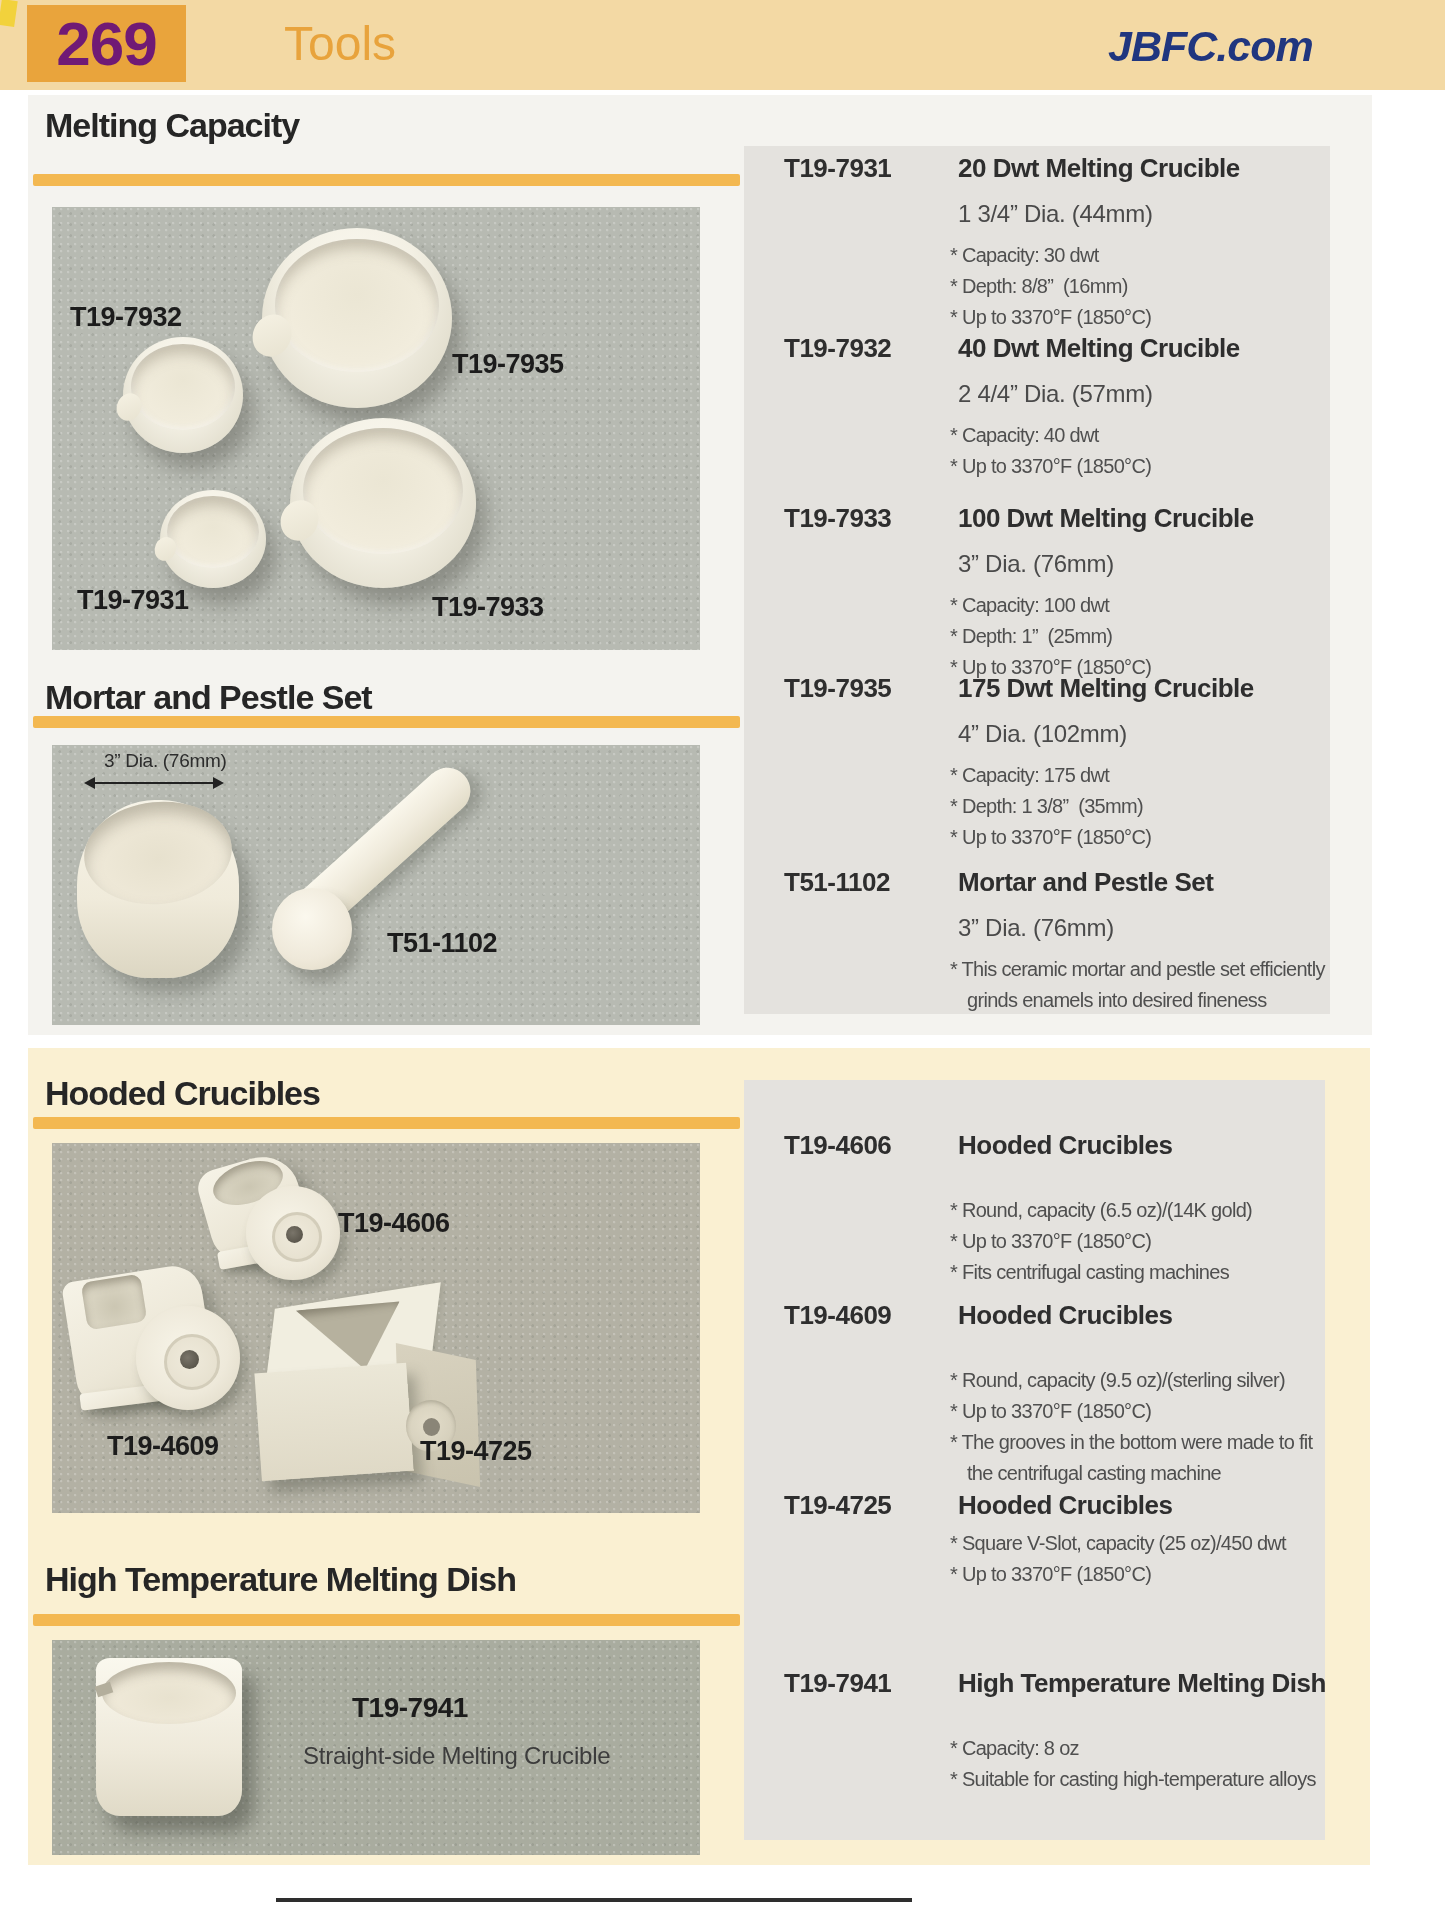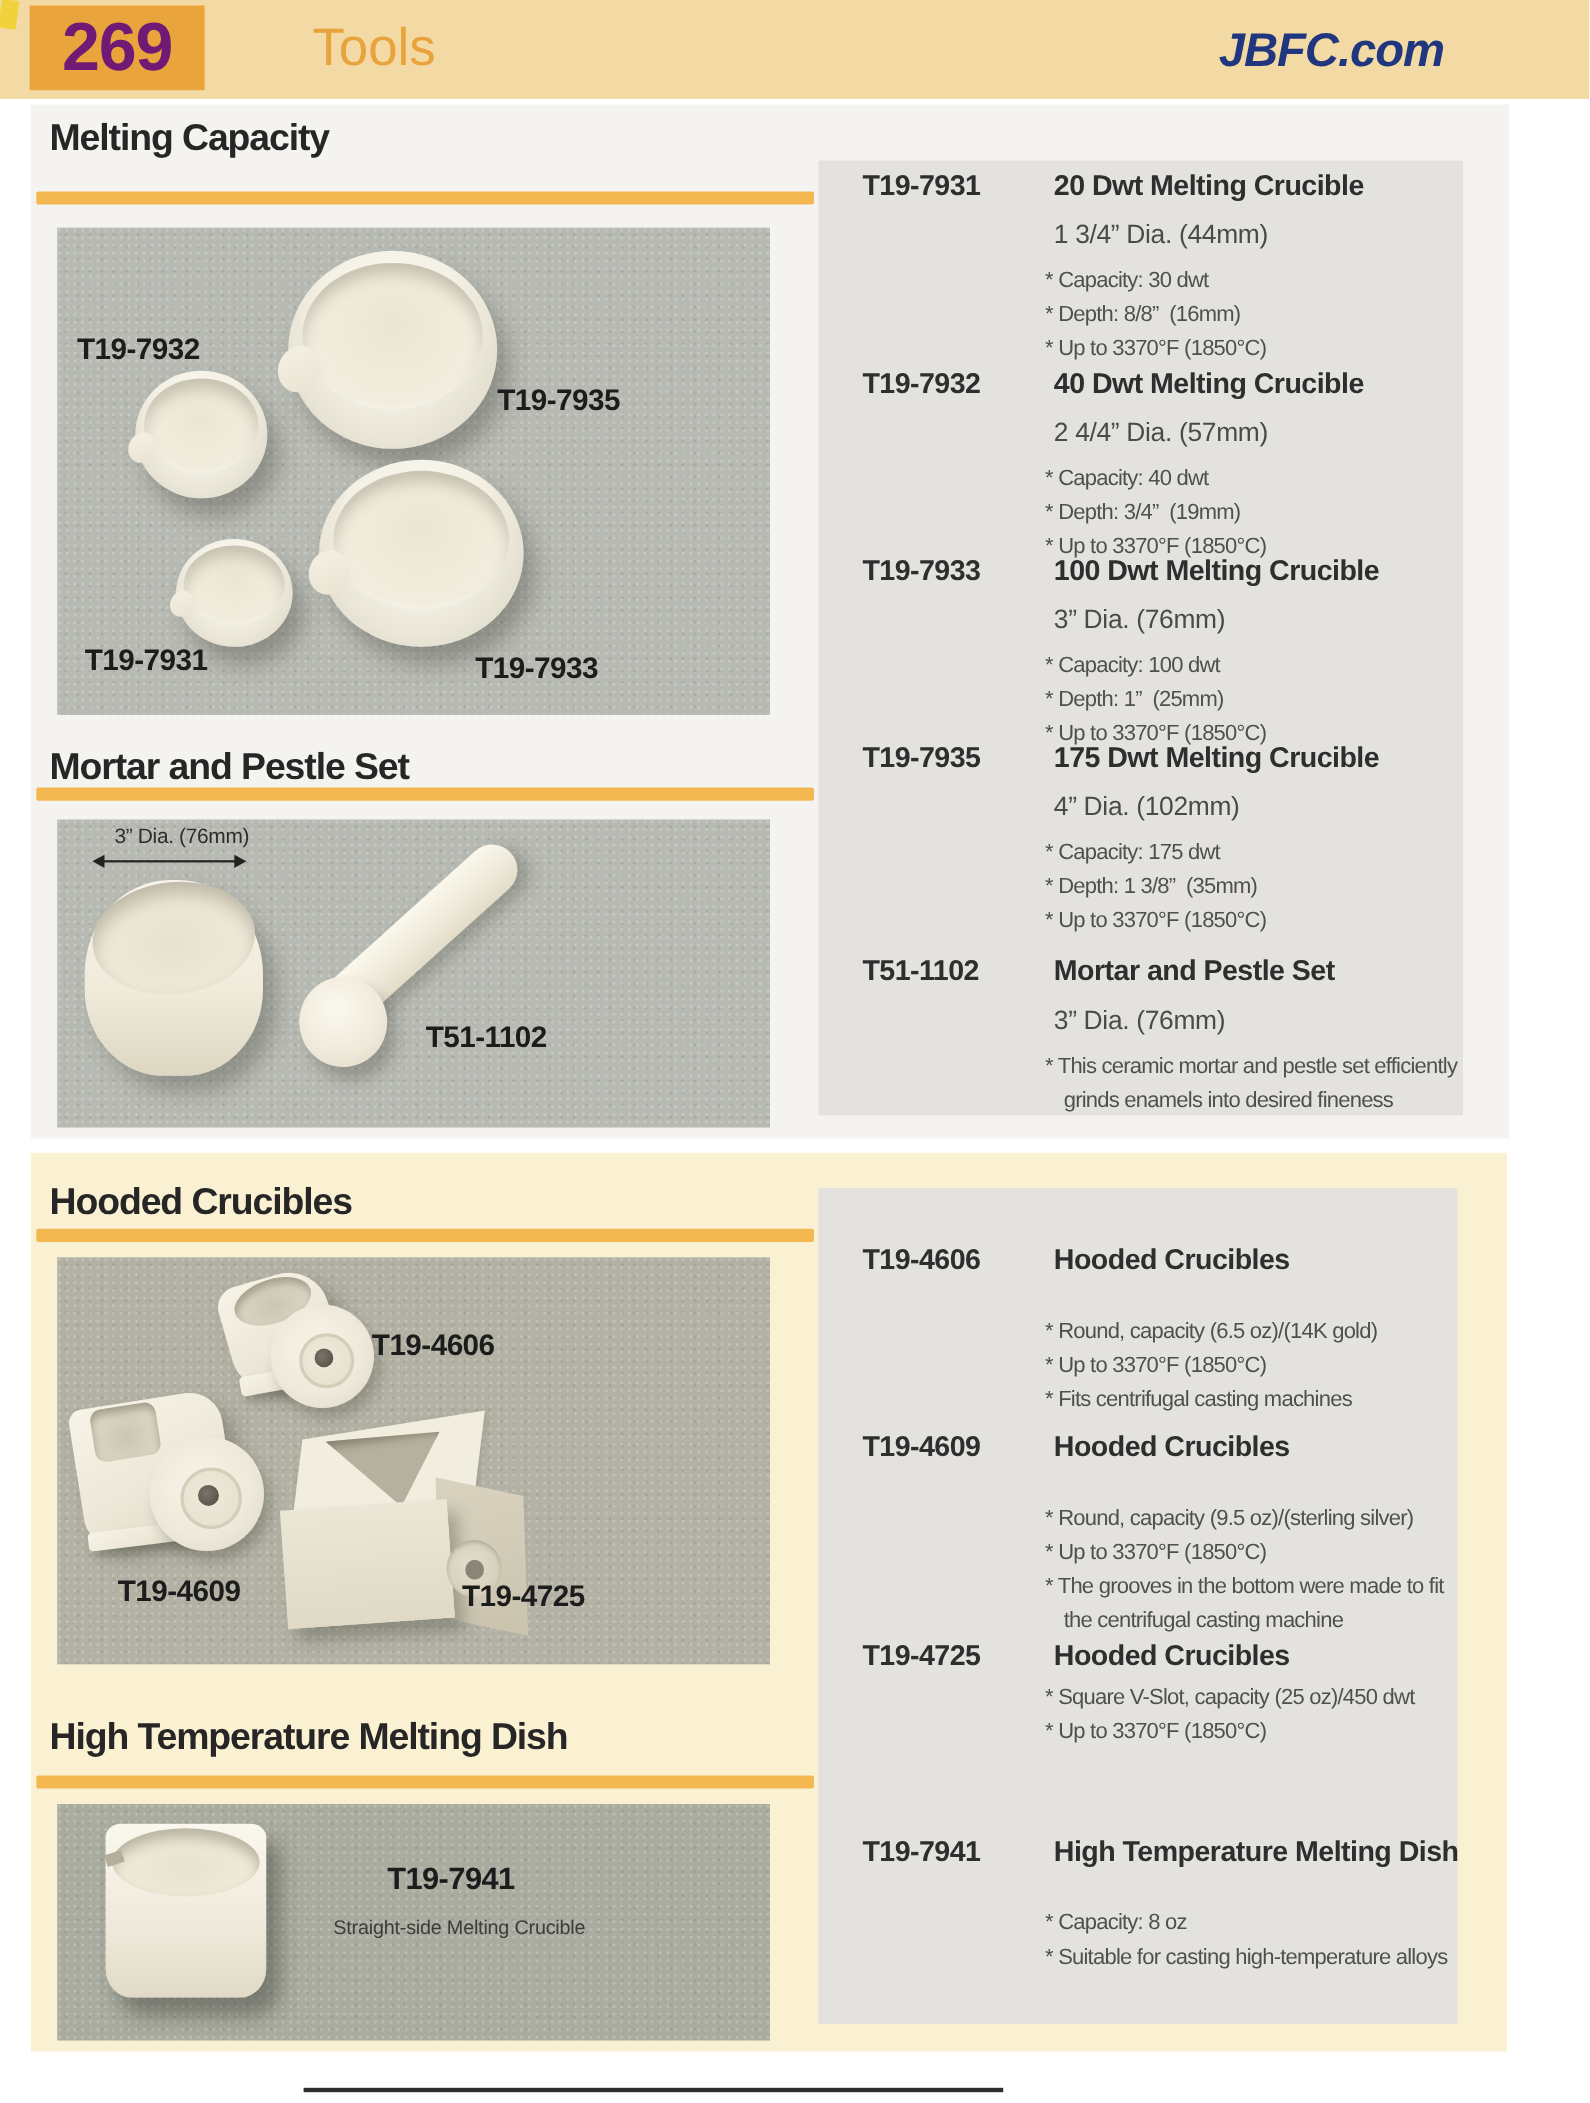--- a/index.html
+++ b/index.html
@@ -93,21 +93,21 @@
   
   .cup{position:absolute;left:96px;top:1658px;width:146px;height:158px;
      border-radius:14px 14px 24px 24px / 12px 12px 26px 26px;
      background:linear-gradient(180deg,#faf8ee 0%,#eee9da 60%,#e0dac7 100%);
      box-shadow:12px 16px 18px rgba(58,60,50,.45);}
   .cup .open{position:absolute;left:6px;top:4px;width:134px;height:62px;border-radius:50%;
      background:radial-gradient(ellipse at 50% 58%, #e8e2cf 0%, #efe9d8 60%, #f7f3e5 100%);
      box-shadow:inset 0 8px 12px rgba(108,100,80,.42);}
   .cup .notch{position:absolute;left:0px;top:26px;width:16px;height:11px;background:#b3ae9c;transform:rotate(-18deg);}
   .photo4-code{position:absolute;left:352px;top:1692px;font-size:28px;font-weight:bold;color:#1c1c1c;letter-spacing:-0.5px;}
-  .photo4-caption{position:absolute;left:303px;top:1742px;font-size:18px;color:#3c3c3c;letter-spacing:-0.2px;}
+  .photo4-caption{position:absolute;left:303px;top:1742px;font-size:24px;color:#3c3c3c;letter-spacing:-0.2px;}
 
   
   .gpanel{position:absolute;background:#e4e2de;}
   .gpanel1{left:744px;top:146px;width:586px;height:868px;}
   .gpanel2{left:744px;top:1080px;width:581px;height:760px;}
   .entry{position:absolute;left:40px;width:546px;}
   .erow{display:flex;align-items:baseline;}
   .code{flex:0 0 174px;font-size:26px;font-weight:bold;color:#2e2e2e;letter-spacing:-0.5px;}
   .ename{font-size:26px;font-weight:bold;color:#2e2e2e;letter-spacing:-0.5px;}
   .esize{margin-left:174px;margin-top:16px;font-size:24px;color:#4a4a4a;letter-spacing:-0.3px;}
@@ -190,21 +190,20 @@
       </div>
     </div>
     <div class="entry" style="top:187px;">
       <div class="erow">
         <span class="code">T19-7932</span>
         <span class="ename">40 Dwt Melting Crucible</span>
       </div>
       <div class="esize">2 4/4” Dia. (57mm)</div>
       <div class="ebullets">
         <div class="bullet">* Capacity: 40 dwt</div>
-        <div class="bullet">* Depth: 3/4”  (19mm)</div>
         <div class="bullet">* Up to 3370°F (1850°C)</div>
       </div>
     </div>
     <div class="entry" style="top:357px;">
       <div class="erow">
         <span class="code">T19-7933</span>
         <span class="ename">100 Dwt Melting Crucible</span>
       </div>
       <div class="esize">3” Dia. (76mm)</div>
       <div class="ebullets">

